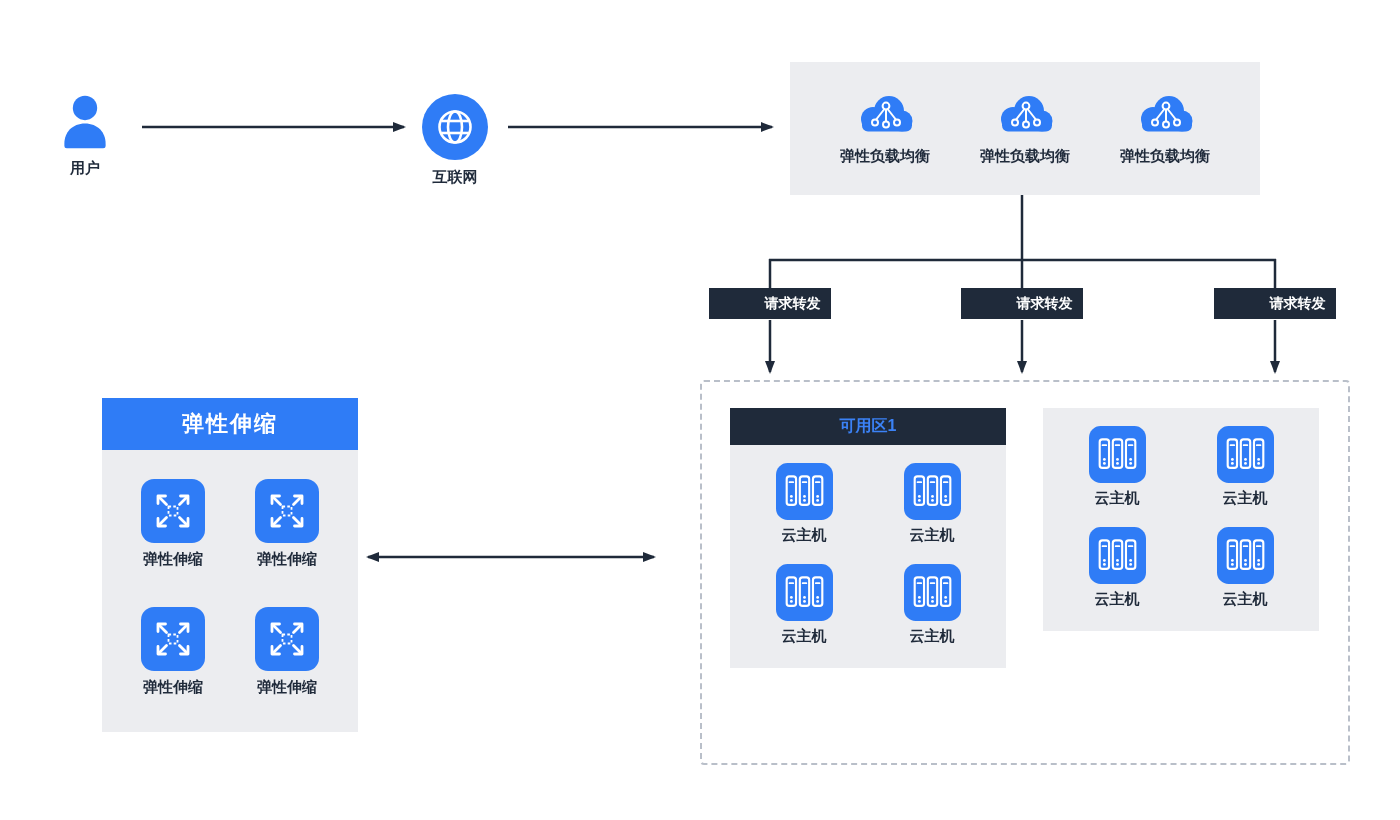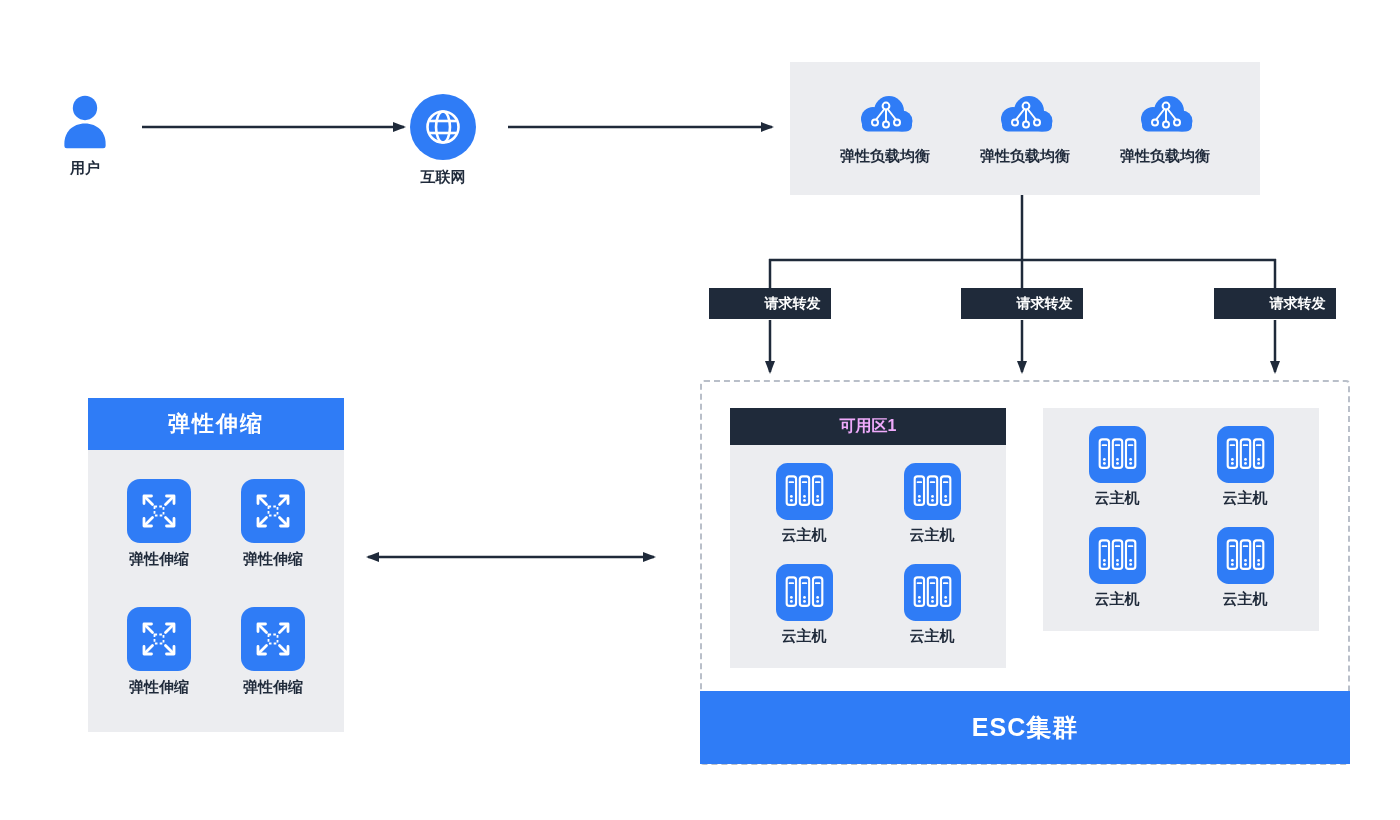--- a/index.html
+++ b/index.html
@@ -14,21 +14,21 @@
     position: relative; width: 1400px; height: 820px;
     background: #fff; overflow: hidden; color: var(--dark); border-radius: 32px;
   }
   .connectors { position: absolute; left: 0; top: 0; z-index: 1; pointer-events: none; }
   .defs-holder { position: absolute; width: 0; height: 0; overflow: hidden; }
 
   .node { position: absolute; display: flex; flex-direction: column; align-items: center; width: 110px; z-index: 2; }
   .node-label { margin-top: 8px; font-size: 15px; font-weight: 700; color: var(--dark); }
   .user-node { left: 30px; top: 94px; }
   .user-node svg { width: 60px; height: 57px; }
-  .internet-node { left: 388px; top: 94px; }
+  .internet-node { left: 400px; top: 94px; }
   .internet-node svg { width: 66px; height: 66px; }
   .icon-blue { color: var(--blue); }
 
   .elb-panel {
     position: absolute; left: 790px; top: 62px; width: 470px; height: 133px;
     background: var(--panel); display: flex; justify-content: space-evenly; align-items: center; text-align: right;
   }
   .elb-item { display: flex; flex-direction: column; align-items: center; }
   .elb-item svg { width: 64px; height: 46px; }
   .elb-label { margin-top: 9px; font-size: 15px; font-weight: 600; color: var(--dark); }
@@ -40,39 +40,39 @@
   }
   .fb-0 { left: 709px; } .fb-1 { left: 961px; } .fb-2 { left: 1214px; }
 
   .dashed-region {
     position: absolute; left: 700px; top: 380px; width: 650px; height: 385px;
     border: 2px dashed var(--dash); border-radius: 4px;
   }
   .zone { position: absolute; top: 408px; width: 276px; height: 260px; z-index: 2; }
   .zone-1 { left: 730px; } .zone-2 { left: 1043px; }
   .zone-header {
-    height: 37px; background: var(--dark); color: #f0abfc; font-size: 16px; font-weight: 700;
+    height: 37px; background: var(--dark); color: #3b82f6; font-size: 16px; font-weight: 700;
     display: flex; align-items: center; justify-content: center;
   }
   .zone-body {
     height: 223px; background: var(--panel);
     display: grid; grid-template-columns: 1fr 1fr; grid-template-rows: 1fr 1fr;
     padding: 8px 10px 12px;
   }
   .host-cell { display: flex; flex-direction: column; align-items: center; justify-content: center; }
   .host-cell svg { width: 57px; height: 57px; }
   .host-label { margin-top: 6px; font-size: 15px; font-weight: 600; color: var(--dark); }
 
   .cluster-band {
     position: absolute; left: 700px; top: 691px; width: 650px; height: 73px; z-index: 3;
     background: var(--blue); color: #fff; font-size: 25px; font-weight: 700;
     display: flex; align-items: center; justify-content: center; letter-spacing: 1px;
   }
 
-  .scaling-box { position: absolute; left: 88px; top: 398px; width: 256px; z-index: 2; }
+  .scaling-box { position: absolute; left: 102px; top: 398px; width: 256px; z-index: 2; }
   .scaling-header {
     height: 52px; background: var(--blue); color: #fff; font-size: 22px; font-weight: 700;
     display: flex; align-items: center; justify-content: center; letter-spacing: 2px;
   }
   .scaling-body {
     height: 282px; background: var(--panel);
     display: grid; grid-template-columns: 1fr 1fr; grid-template-rows: 1fr 1fr;
     padding: 10px 14px 16px;
   }
   .scale-cell { display: flex; flex-direction: column; align-items: center; justify-content: center; }
@@ -268,21 +268,20 @@
       </div>
       <div class="host-cell">
         <svg class="icon-blue">
             <use href="#icon-host"></use>
           </svg>
         <div class="host-label">云主机</div>
       </div>
     </div>
   </div>
 
-  <div class="cluster-band">ESC集群</div>
 
   <div class="scaling-box">
     <div class="scaling-header">弹性伸缩</div>
     <div class="scaling-body">
       <div class="scale-cell">
         <svg class="icon-blue">
             <use href="#icon-scale"></use>
           </svg>
         <div class="scale-label">弹性伸缩</div>
       </div>

